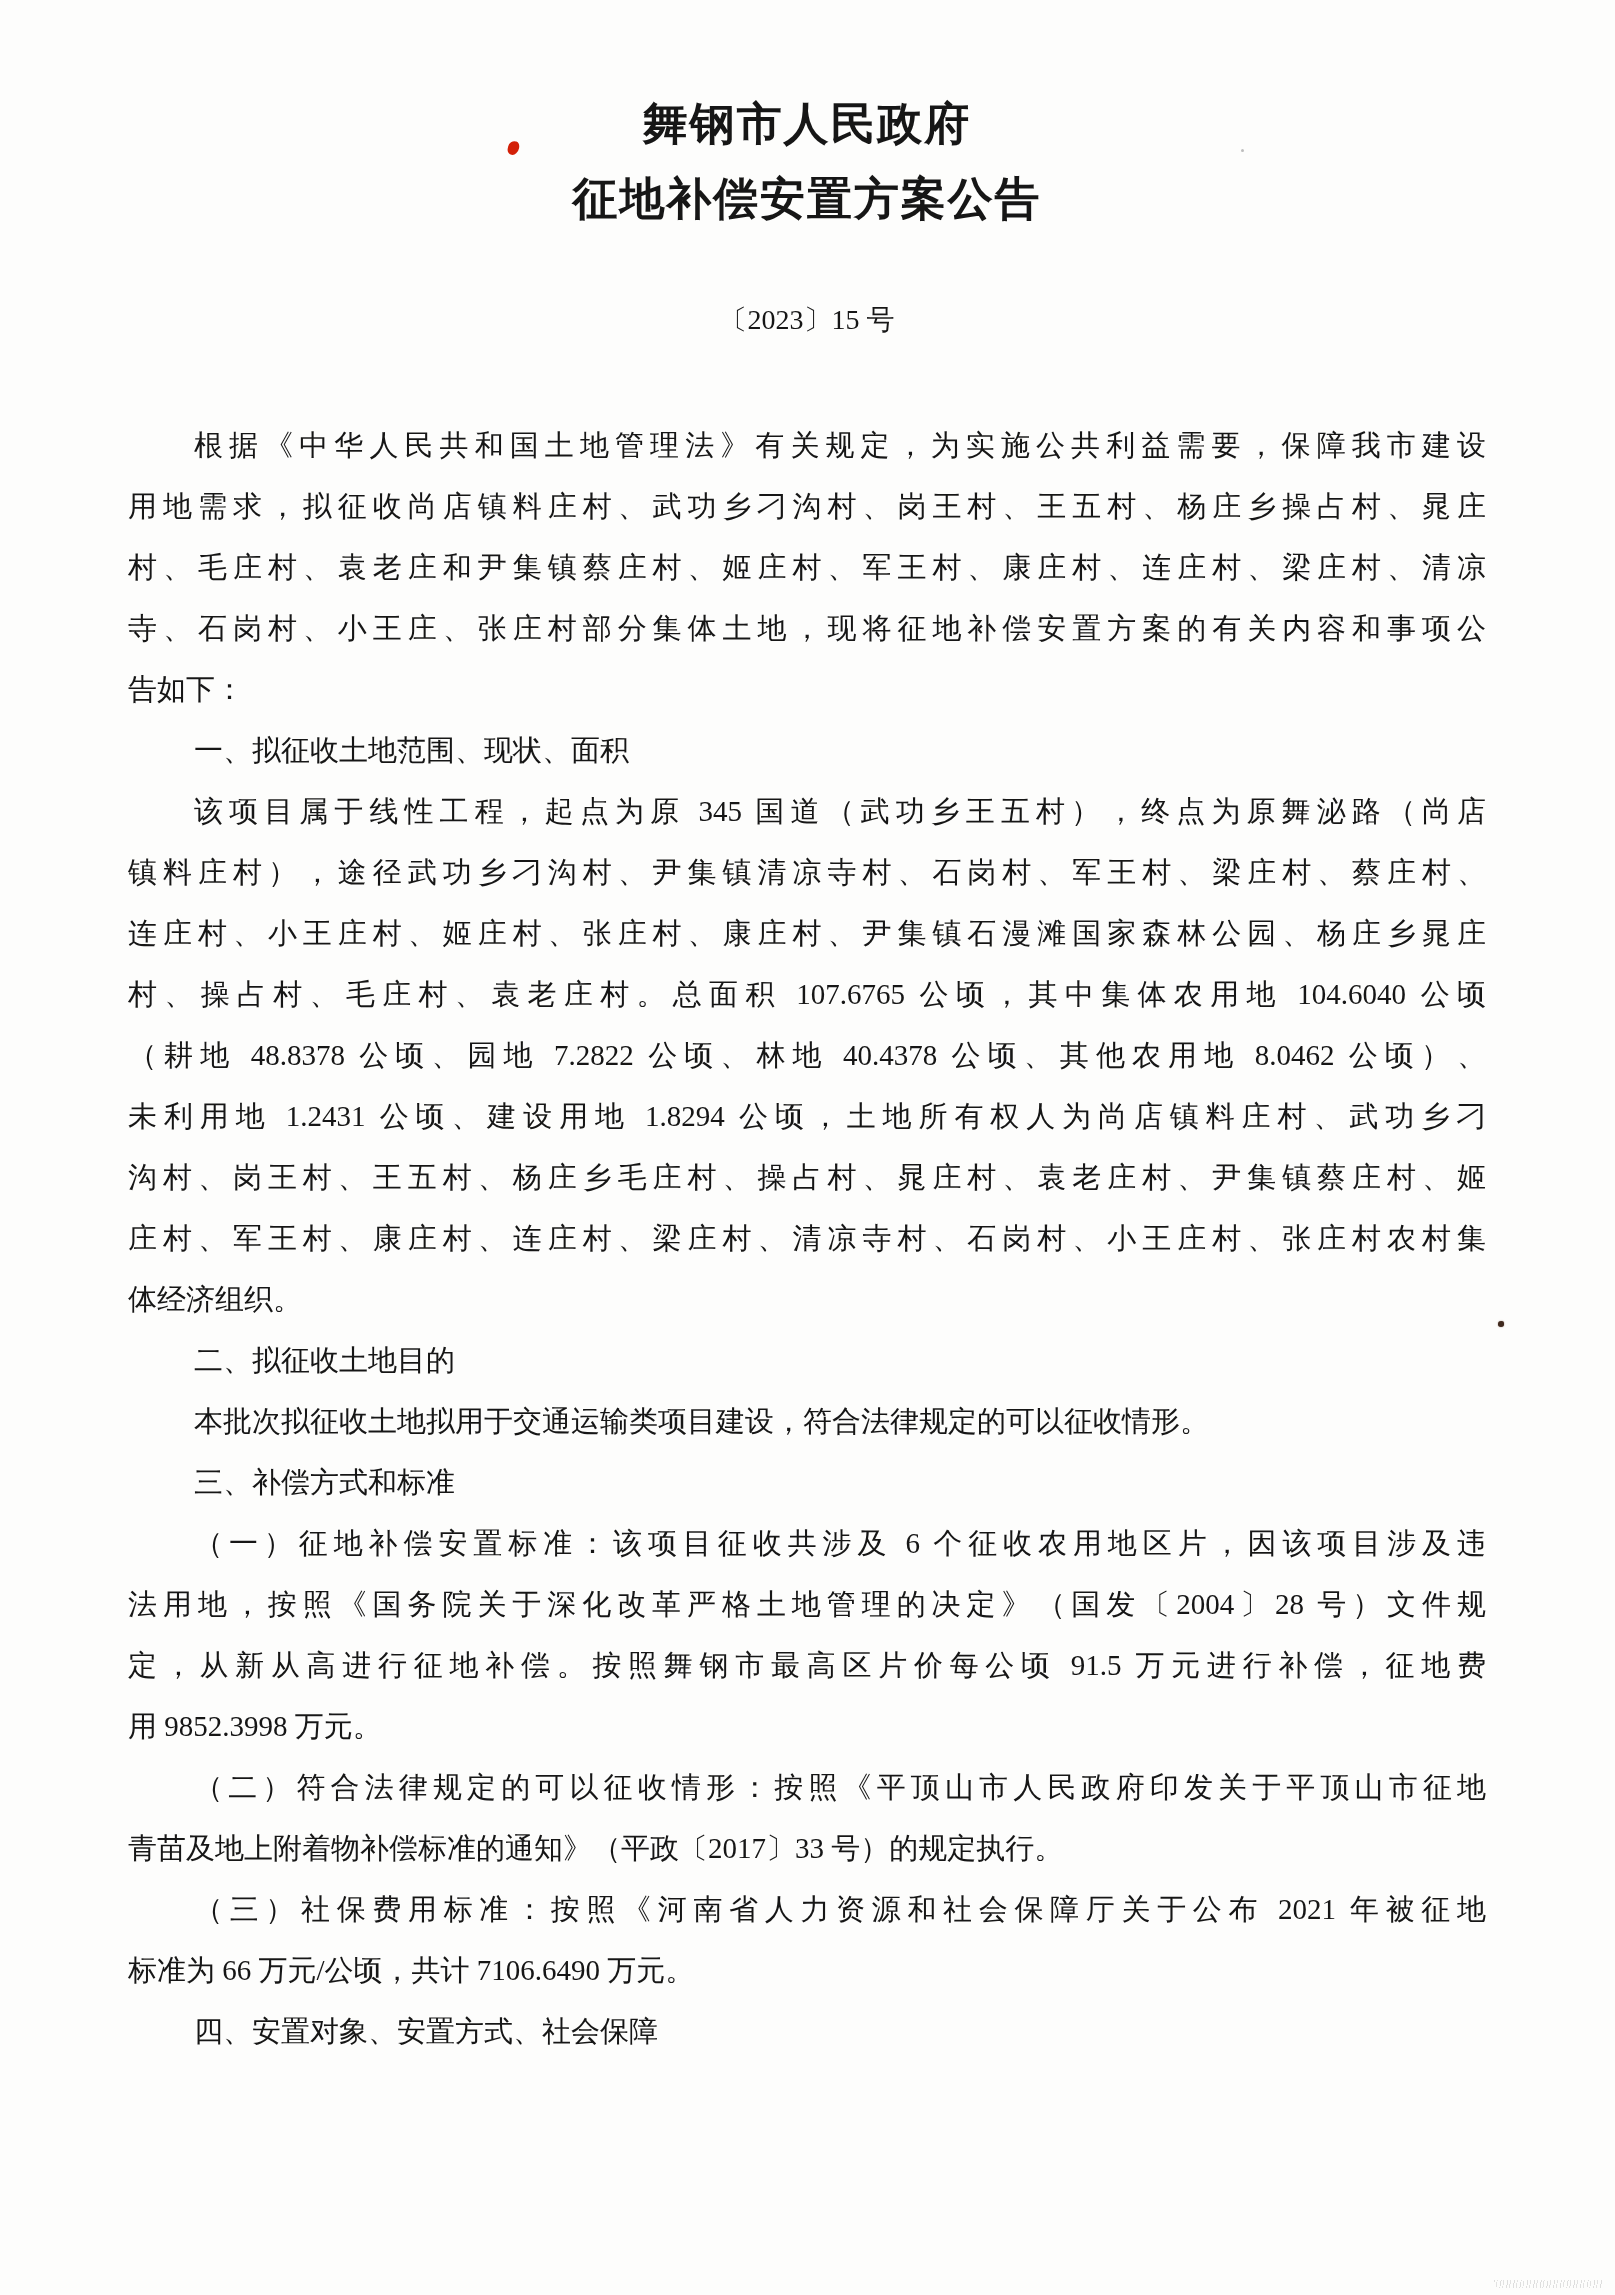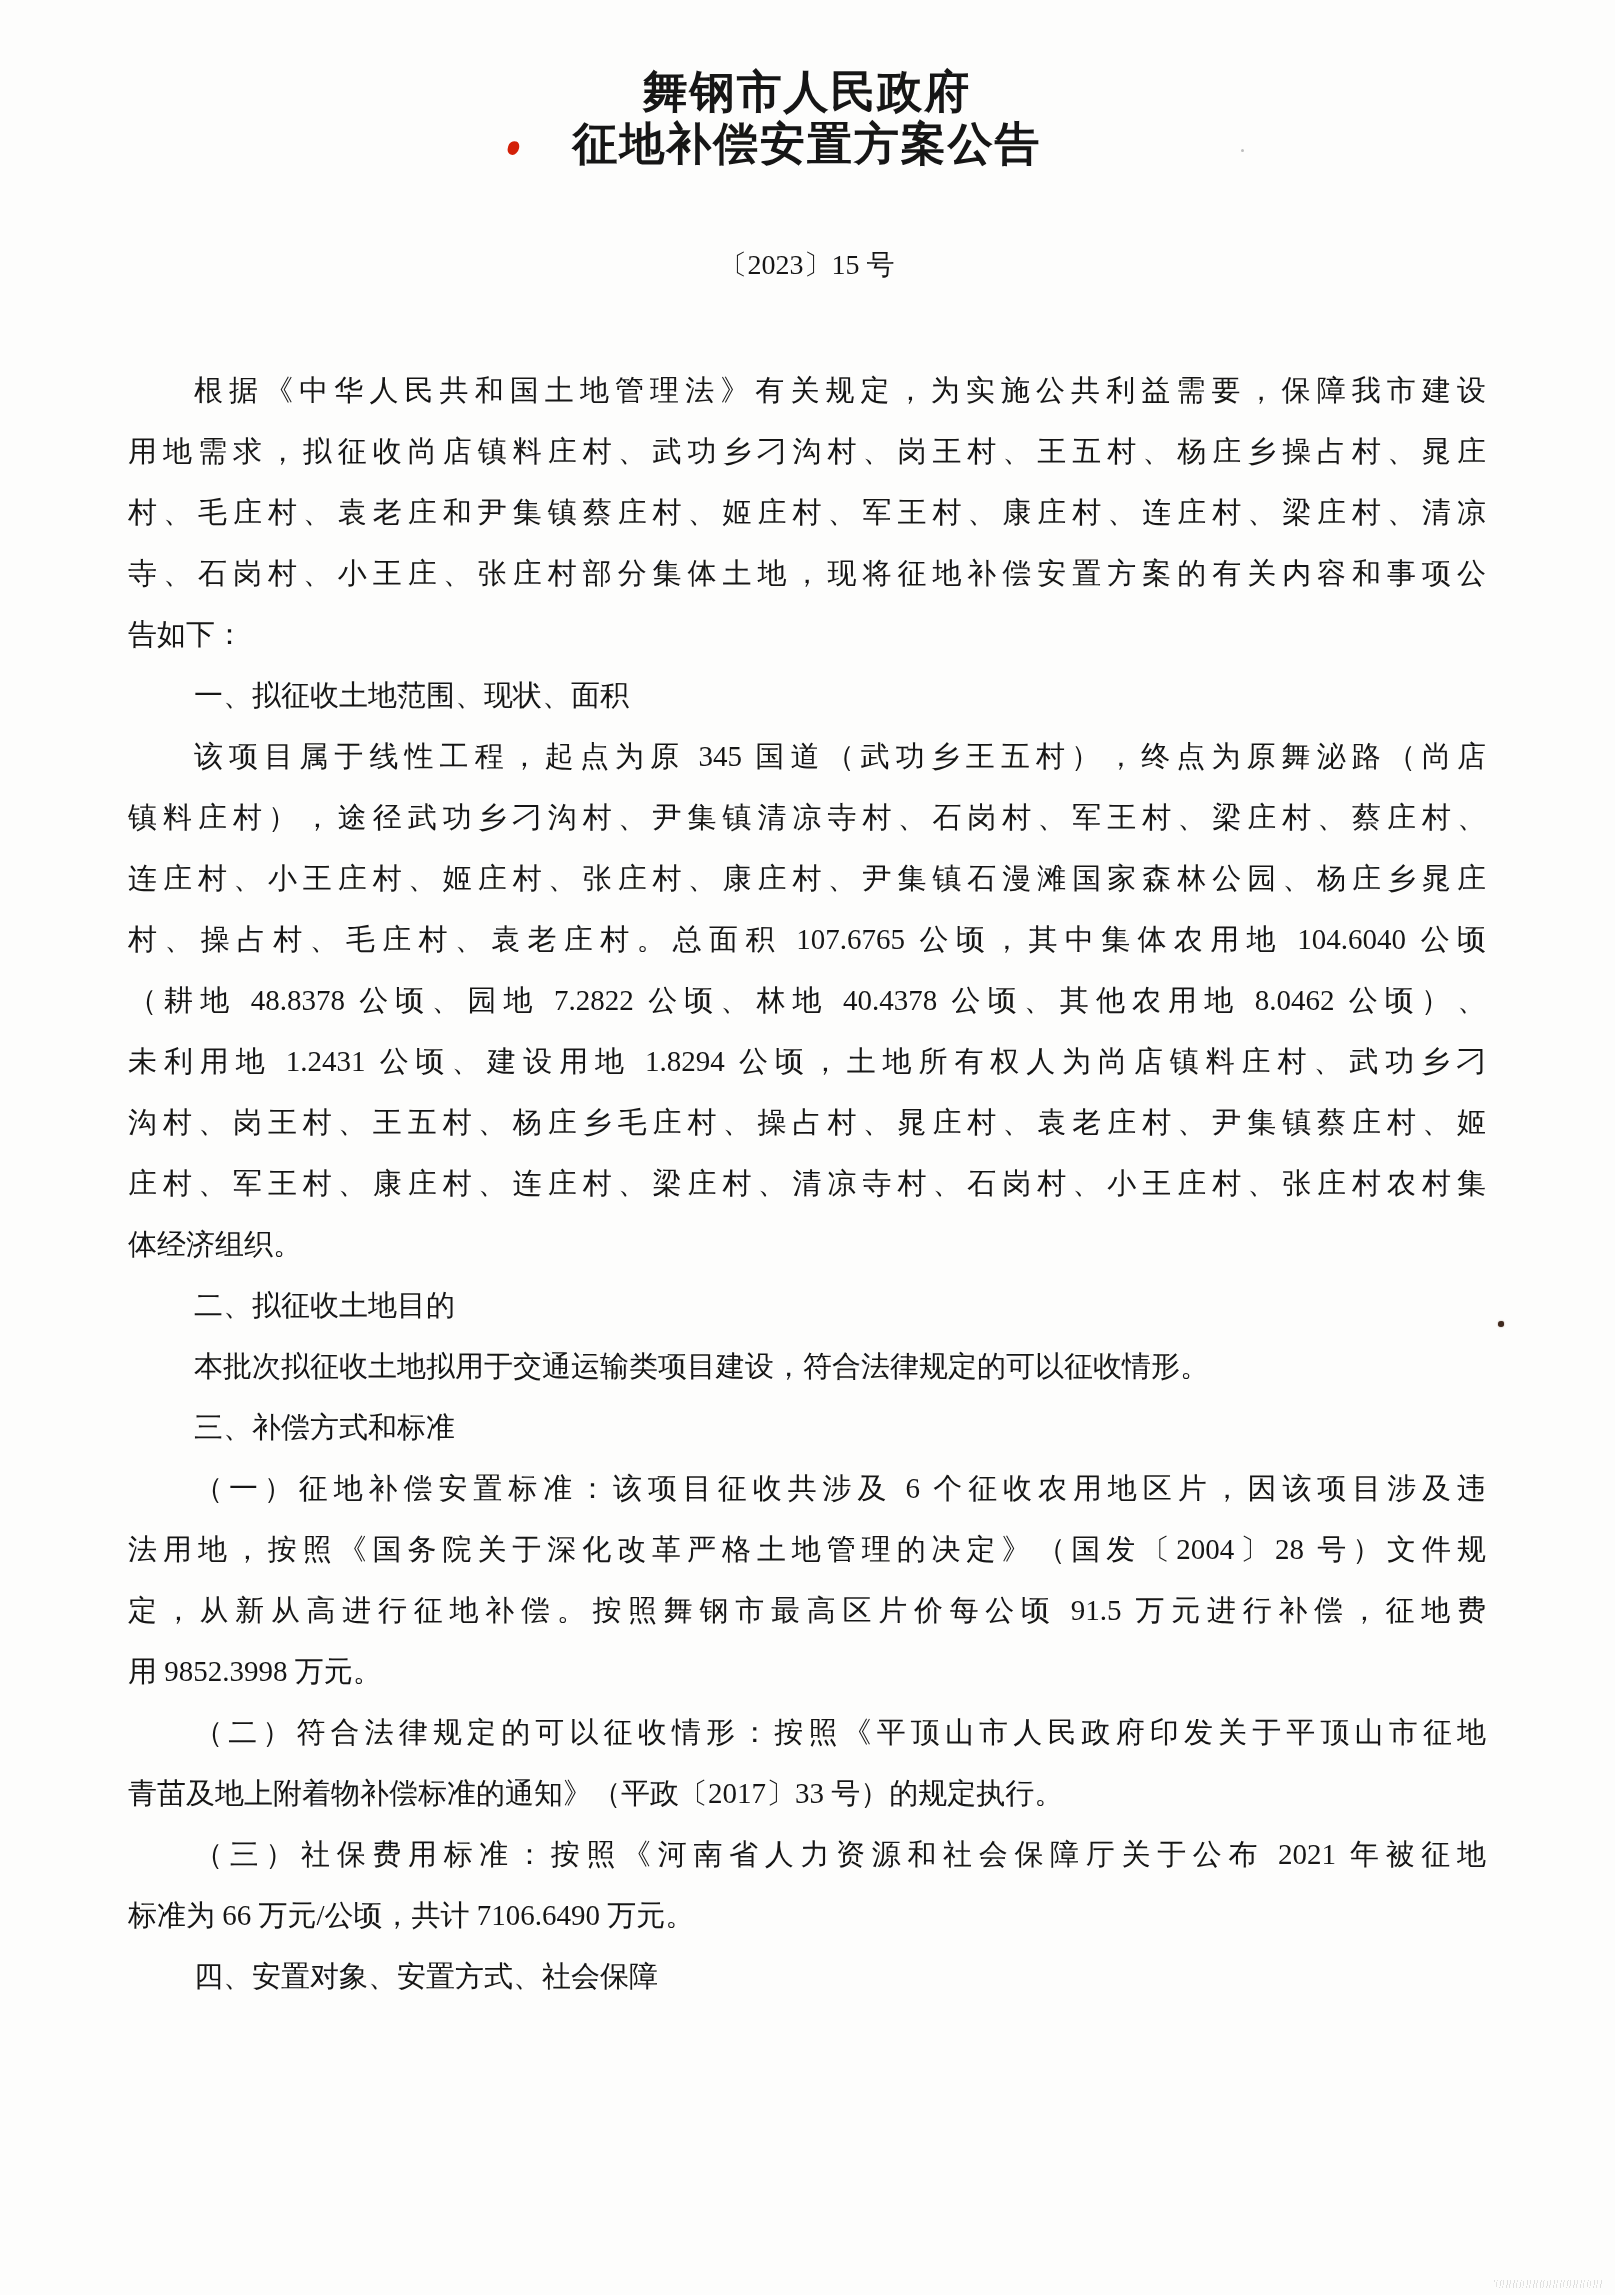--- a/index.html
+++ b/index.html
@@ -18,22 +18,22 @@
     top: 0;
     width: 1358px;
   }
   .title {
     text-align: center;
     font-weight: bold;
     font-size: 45px;
     line-height: 52px;
     letter-spacing: 1.9px;
   }
-  .title1 { margin-top: 66px; }
-  .title2 { }
+  .title1 { margin-top: 98px; }
+  .title2 { margin-top: 23px; }
   .docnum {
     margin-top: 78px;
     text-align: center;
     font-size: 28px;
     line-height: 33px;
   }
   .docbody {
     margin-top: 79px;
     font-size: 29px;
   }

